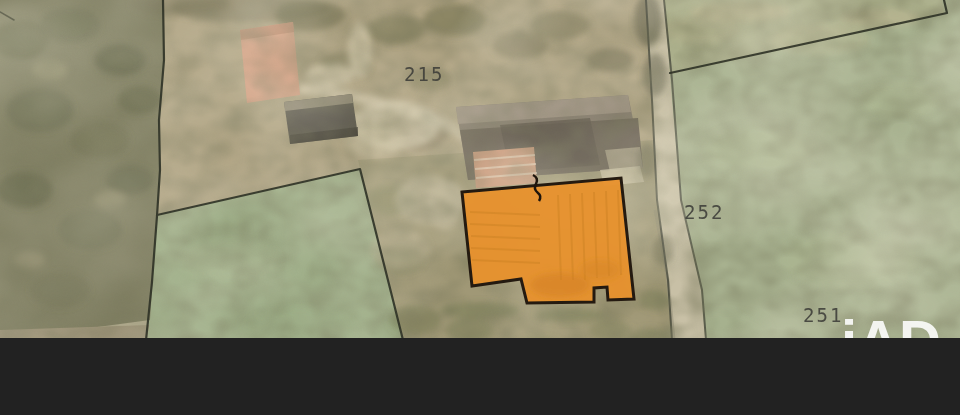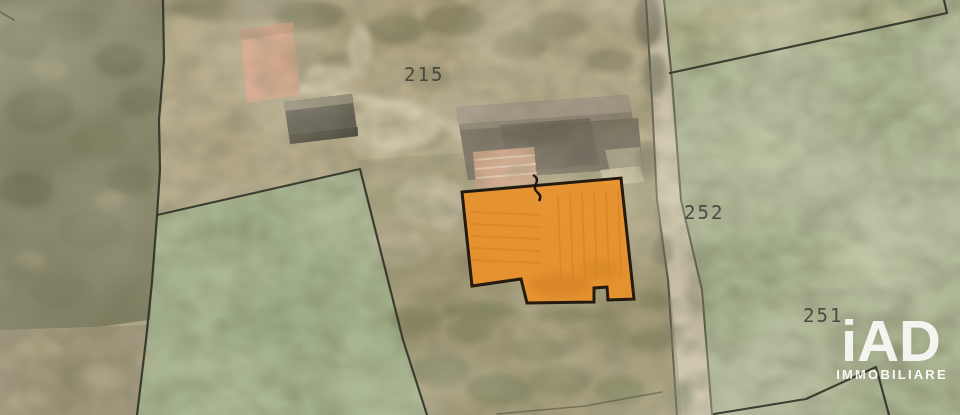--- a/index.html
+++ b/index.html
@@ -1,16 +1,16 @@
 <!DOCTYPE html>
 <html><head>
 <meta charset="utf-8">
 <style>
   html,body{margin:0;padding:0;background:#222;}
-  .stage{position:relative;width:960px;height:415px;overflow:hidden;}
+  .stage{position:relative;width:960px;height:338px;overflow:hidden;}
   svg{display:block;}
   .plabel{
     font-family:"DejaVu Sans Mono",monospace;
     font-size:19px;
     letter-spacing:2px;
     fill:#3d3d38;
     opacity:.88;
   }
   .brand{
     font-family:"Liberation Sans",sans-serif;

